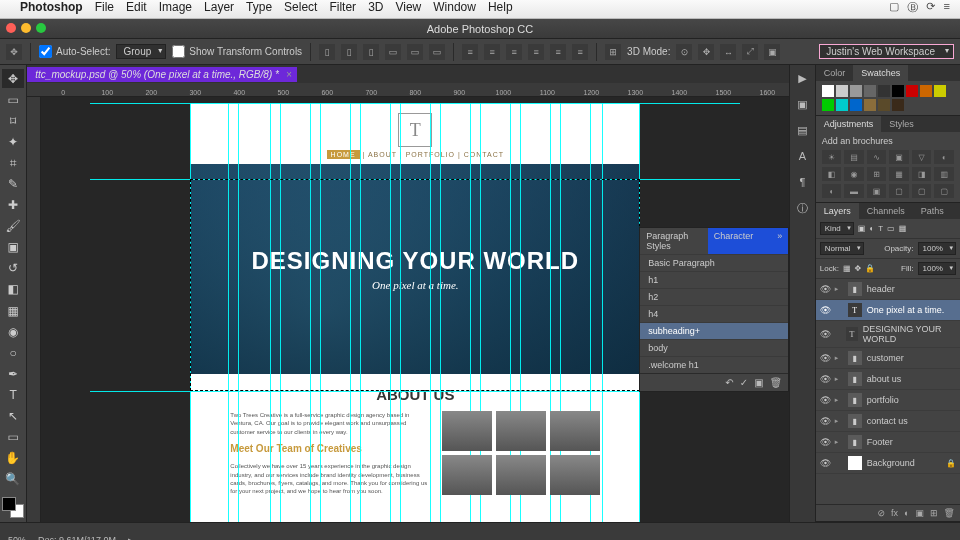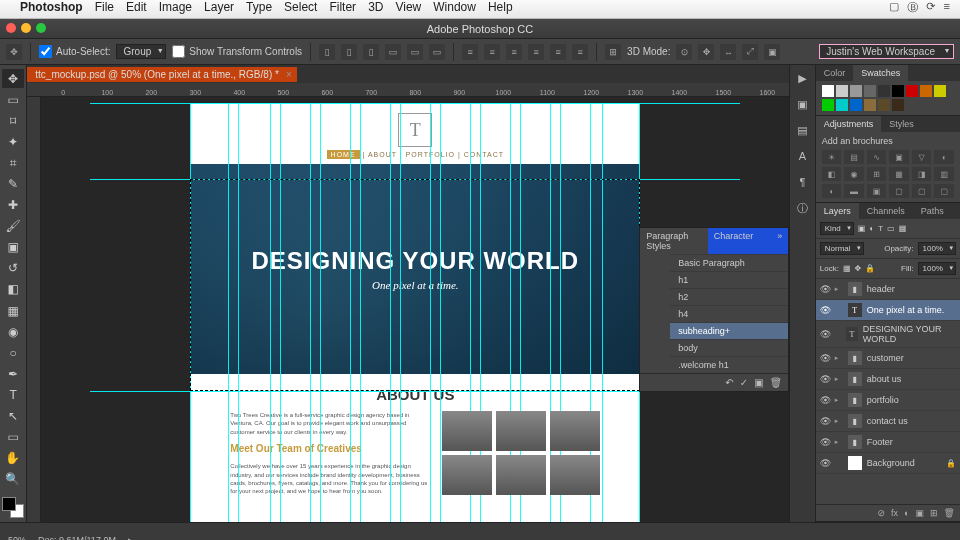--- a/index.html
+++ b/index.html
@@ -33,21 +33,21 @@
 .workspace { display: flex; height: calc(540px - 19px - 20px - 26px - 18px); }
 .toolbar-left { width: 30px; background: #434343; border-right: 1px solid #222; padding: 4px 0; display: flex; flex-direction: column; align-items: center; gap: 2px; }
 .toolbar-left .tool { width: 22px; height: 20px; display: flex; align-items: center; justify-content: center; font-size: 12px; color: #ccc; cursor: pointer; }
 .toolbar-left .tool.sel { background: #2a2a2a; }
 .toolbar-left .swatches { margin-top: 6px; position: relative; width: 22px; height: 22px; }
 .toolbar-left .swatches .fg { position: absolute; width: 14px; height: 14px; background: #000; border: 1px solid #888; top: 0; left: 0; }
 .toolbar-left .swatches .bg { position: absolute; width: 14px; height: 14px; background: #fff; border: 1px solid #888; bottom: 0; right: 0; }
 
 .center-col { flex: 1; display: flex; flex-direction: column; background: #262626; }
 .doc-tab { background: #323232; height: 18px; display: flex; align-items: center; }
-.doc-tab .tabitem { background: #c2410c; padding: 2px 18px 2px 8px; font-size: 10px; color: #ddd; position: relative; }
+.doc-tab .tabitem { background: #6d28d9; padding: 2px 18px 2px 8px; font-size: 10px; color: #ddd; position: relative; font-style: italic; }
 .doc-tab .tabitem::after { content: "×"; position: absolute; right: 5px; color: #999; }
 .ruler-h { height: 14px; background: #3a3a3a; color: #aaa; font-size: 7px; display: flex; align-items: flex-end; padding-left: 14px; border-bottom: 1px solid #222; }
 .ruler-h span { width: 44px; text-align: center; }
 .canvas-wrap { flex: 1; display: flex; position: relative; overflow: hidden; }
 .ruler-v { width: 14px; background: #3a3a3a; border-right: 1px solid #222; }
 .canvas-area { flex: 1; background: #262626; display: flex; justify-content: center; position: relative; }
 .canvas { width: 450px; background: #fff; position: relative; margin-top: 6px; }
 
 
 .guides { position: absolute; inset: 0; pointer-events: none; }
@@ -69,21 +69,21 @@
 .mock-about .txt { flex: 1; font-size: 6px; line-height: 1.4; color: #555; }
 .mock-about .txt h3 { color: #c79a3d; font-size: 10px; margin: 6px 0; }
 .mock-about .grid { display: grid; grid-template-columns: repeat(3, 50px); grid-auto-rows: 40px; gap: 4px; }
 .mock-about .grid div { background: linear-gradient(#888,#555); filter: grayscale(1); }
 
 
 .float-panel { position: absolute; right: 0; top: 130px; width: 150px; background: #434343; border: 1px solid #222; font-size: 9px; }
 .float-panel .ptabs { display: flex; background: #1d4ed8; }
 .float-panel .ptab { padding: 3px 6px; }
 .float-panel .ptab.on { background: #434343; }
-.float-panel .prow { padding: 3px 8px; border-top: 1px solid #3a3a3a; color: #ccc; margin-left: 30px; }
+.float-panel .prow { padding: 3px 8px; border-top: 1px solid #3a3a3a; color: #ccc; }
 .float-panel .prow.sel { background: #576e8f; color: #fff; }
 .float-panel .pfoot { display: flex; justify-content: flex-end; gap: 6px; padding: 3px 6px; border-top: 1px solid #2a2a2a; }
 .float-panel .pfoot span { font-size: 10px; color: #bbb; }
 
 
 .strip { width: 28px; background: #383838; border-left: 1px solid #222; display: flex; flex-direction: column; align-items: center; padding-top: 4px; gap: 8px; }
 .strip .ic { width: 18px; height: 18px; display: flex; align-items: center; justify-content: center; color: #bbb; font-size: 11px; }
 
 
 .panels { width: 160px; background: #434343; border-left: 1px solid #222; display: flex; flex-direction: column; }

